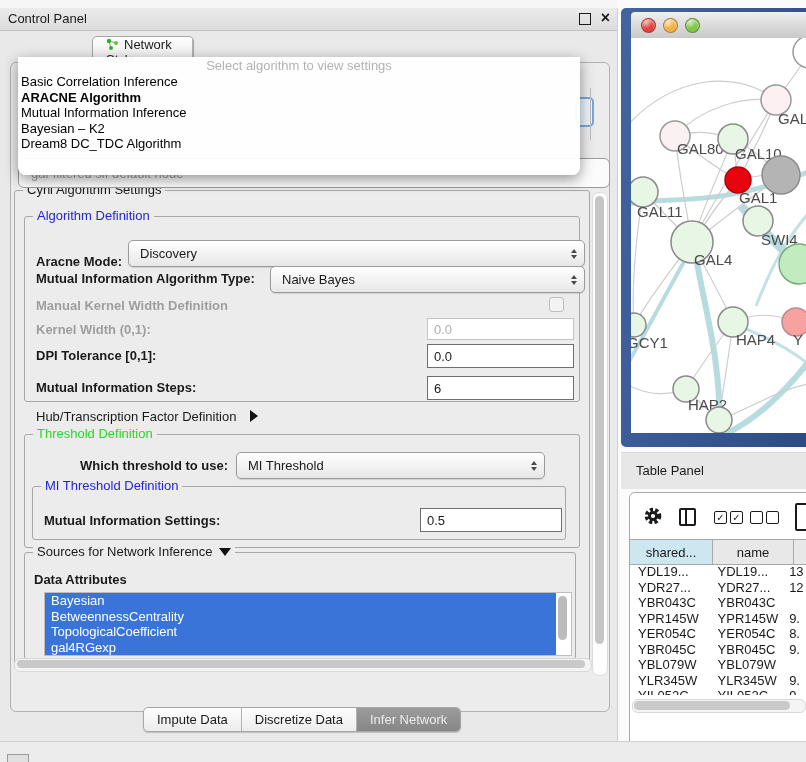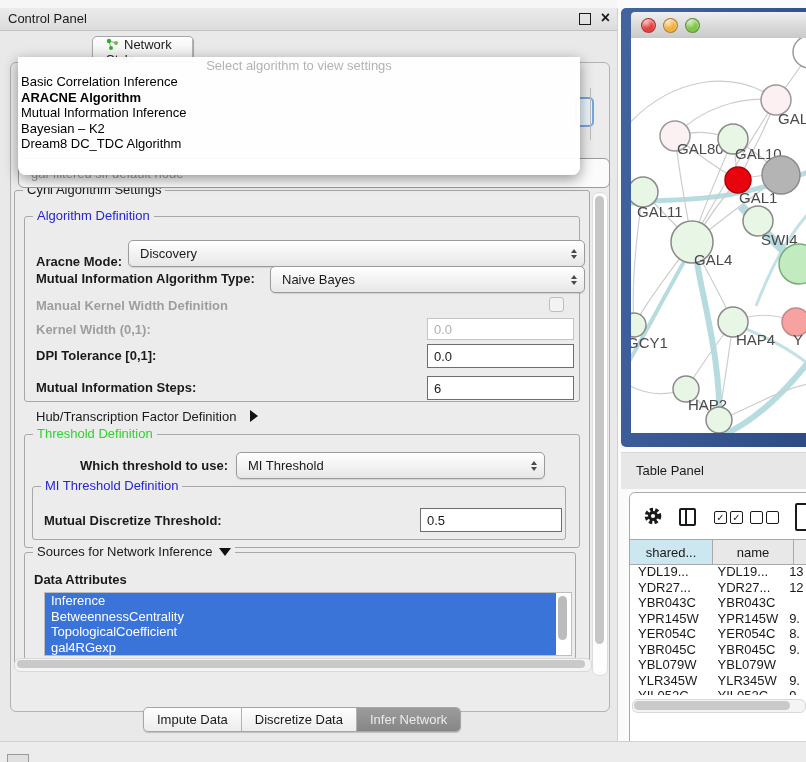--- a/index.html
+++ b/index.html
@@ -218,34 +218,34 @@
       <span>MI Threshold</span>
       <span class="spin">
           <span class="tri-up"></span>
           <span class="tri-dn"></span>
         </span>
     </div>
 
     <div class="group" style="left:32px;top:478px;width:532px;height:52px;">
       <div class="legend blue">MI Threshold Definition</div>
     </div>
-    <div class="lbl b" style="left:44px;top:505px;">Mutual Discretize Threshold:</div>
+    <div class="lbl b" style="left:44px;top:505px;">Mutual Information Settings:</div>
     <div class="field" style="left:420px;top:500px;width:128px;height:22px;">
       <span>0.5</span>
     </div>
 
     <div class="group" style="left:24px;top:544px;width:550px;height:106px;">
       <div class="legend">
         <span>Sources for Network Inference</span>
         <span class="tri-down-black"></span>
       </div>
     </div>
     <div class="lbl b" style="left:34px;top:564px;">Data Attributes</div>
     <div id="attr-list" class="abs">
-        <div class="attr-row">Inference</div>
+        <div class="attr-row">Bayesian</div>
         <div class="attr-row">BetweennessCentrality</div>
         <div class="attr-row">TopologicalCoefficient</div>
         <div class="attr-row">gal4RGexp</div>
       </div>
     <div id="attr-vthumb" class="abs"></div>
 
     <div id="settings-vtrack" class="abs"></div>
     <div id="settings-vthumb" class="abs"></div>
     <div class="scroll-track-h" style="left:14px;top:650px;width:576px;height:12px;"></div>
     <div class="scroll-thumb" style="left:17px;top:652px;width:568px;height:8px;"></div>

